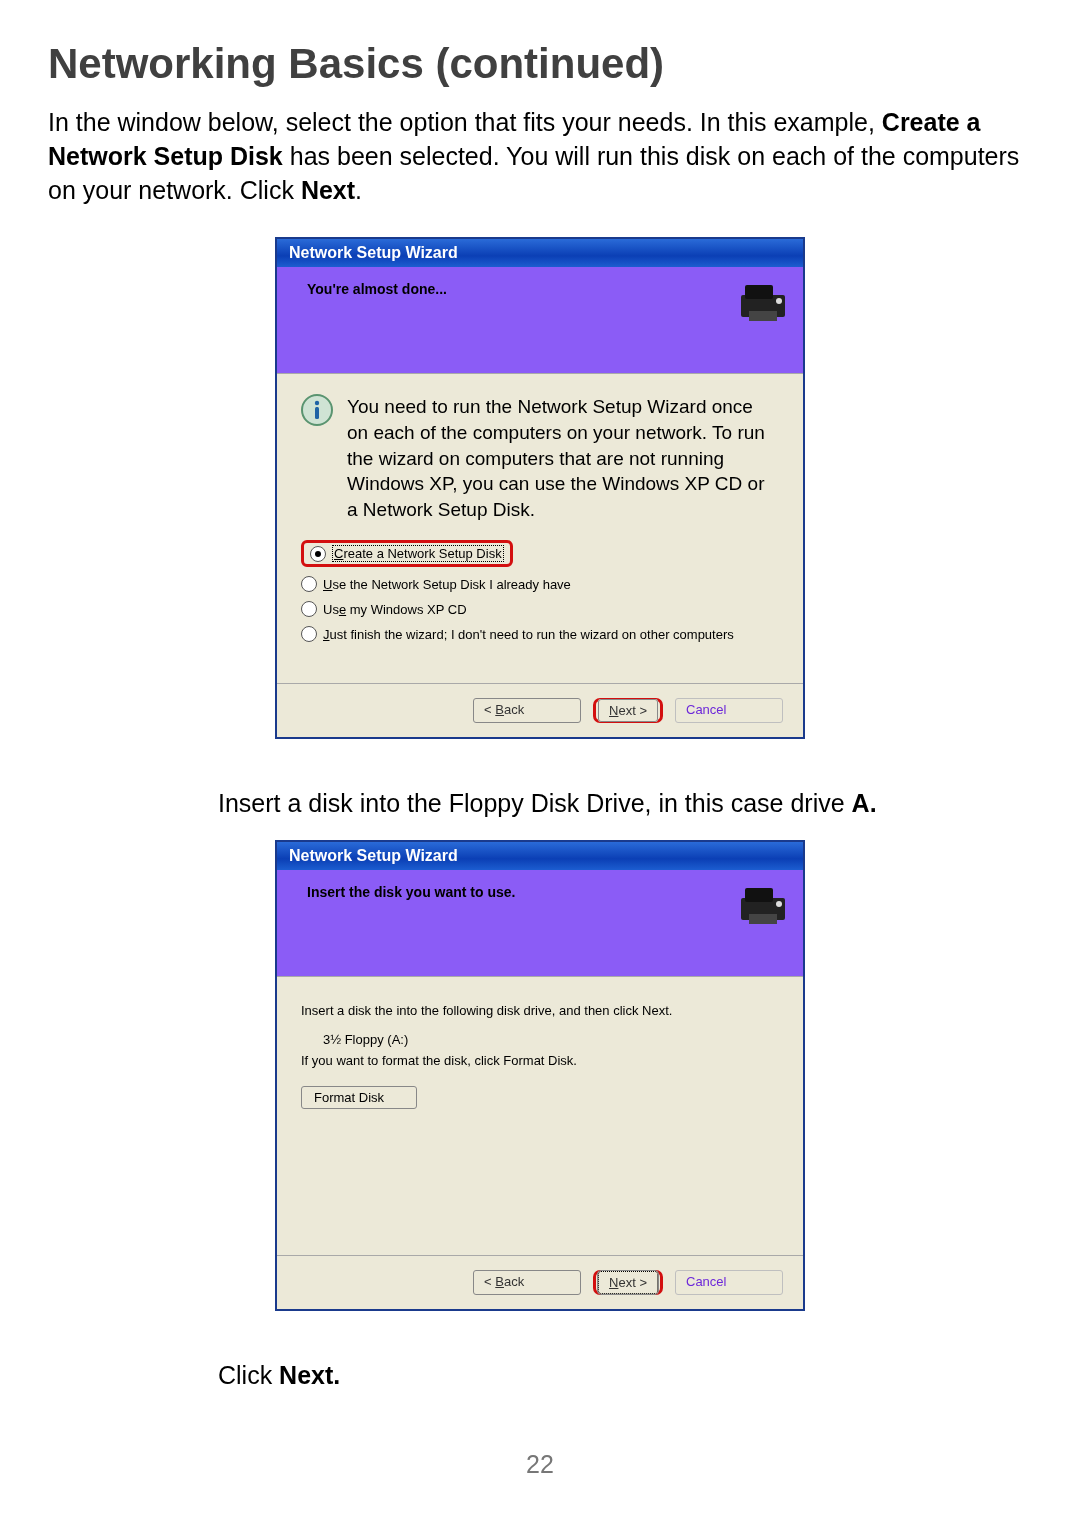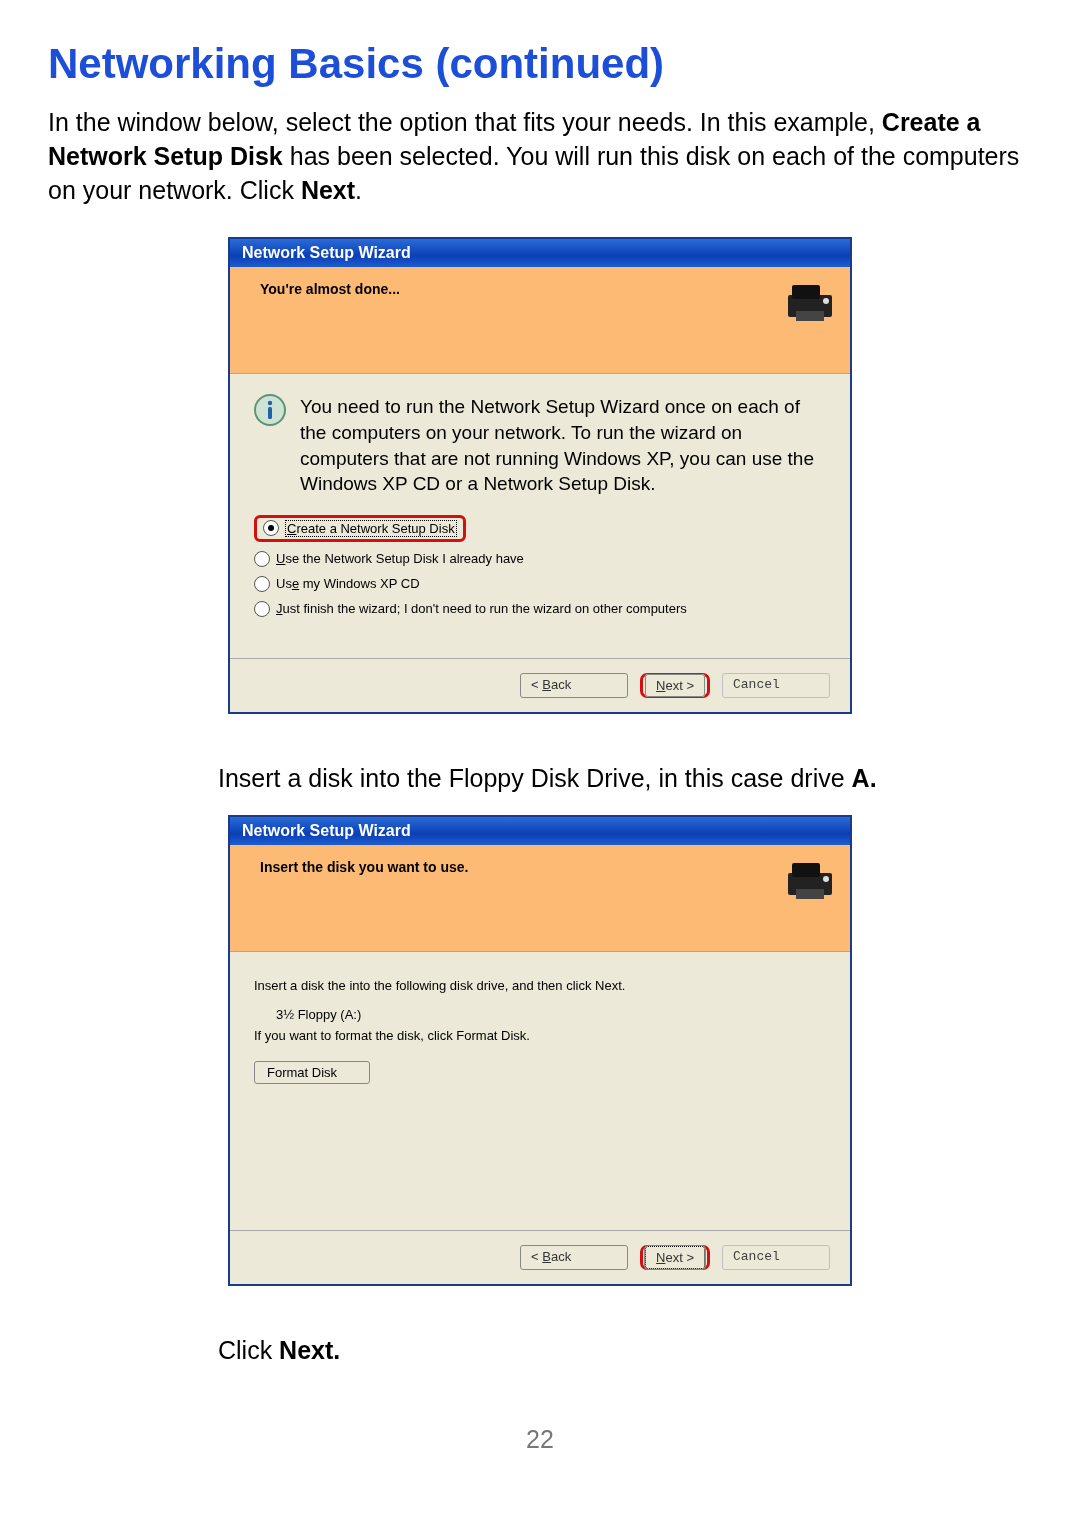--- a/index.html
+++ b/index.html
@@ -11,55 +11,55 @@
   }
   .page {
     width: 1080px;
     min-height: 1529px;
     margin: 0 auto;
     padding: 40px 48px 30px 48px;
     box-sizing: border-box;
     position: relative;
   }
   h1.title {
-    color: #1d4ed8;
+    color: #404040;
     font-weight: bold;
     font-size: 42px;
     margin: 0 0 18px 0;
   }
   .intro {
     font-size: 25px;
     line-height: 1.35;
     margin: 0 0 30px 0;
   }
   .intro b { font-weight: bold; }
 
   
   .dialog-wrap {
     display: flex;
     justify-content: center;
     margin: 0 0 50px 0;
   }
   .dialog {
-    width: 624px;
+    width: 530px;
     border: 2px solid #1a3a8c;
     box-sizing: border-box;
     font-family: Tahoma, Arial, sans-serif;
     font-size: 13px;
     background: #ece9d8;
   }
   .dialog .titlebar {
     background: linear-gradient(#2a6bd8, #0b3fb5 60%, #1c5dd0);
     color: #fff;
     font-weight: bold;
     font-size: 16px;
     padding: 5px 12px;
   }
   .dialog .header {
-    background: #fdba74;
+    background: #8b5cf6;
     border-bottom: 1px solid #a9a9a9;
     padding: 14px 16px 22px 30px;
     display: flex;
     align-items: flex-start;
     justify-content: space-between;
     min-height: 70px;
   }
   .dialog .header-text {
     font-weight: bold;
     font-size: 14px;
@@ -142,21 +142,21 @@
     min-width: 86px;
     padding: 3px 10px;
     font-family: Tahoma, Arial, sans-serif;
     font-size: 13px;
     background: #ece9d8;
     border: 1px solid #888;
     border-radius: 3px;
     color: #333;
     cursor: default;
   }
-  .xpbtn.disabled { color: #404040; border-color: #bfbfbf; font-family: Liberation Mono, monospace; }
+  .xpbtn.disabled { color: #6d28d9; border-color: #bfbfbf; }
   .btn-redwrap {
     border: 3px solid #d30f0f;
     border-radius: 7px;
     padding: 2px;
     display: inline-block;
   }
   .xpbtn .uline { text-decoration: underline; }
   .xpbtn.focused { border: 1px dotted #000; outline: 1px solid #888; }
 
   

